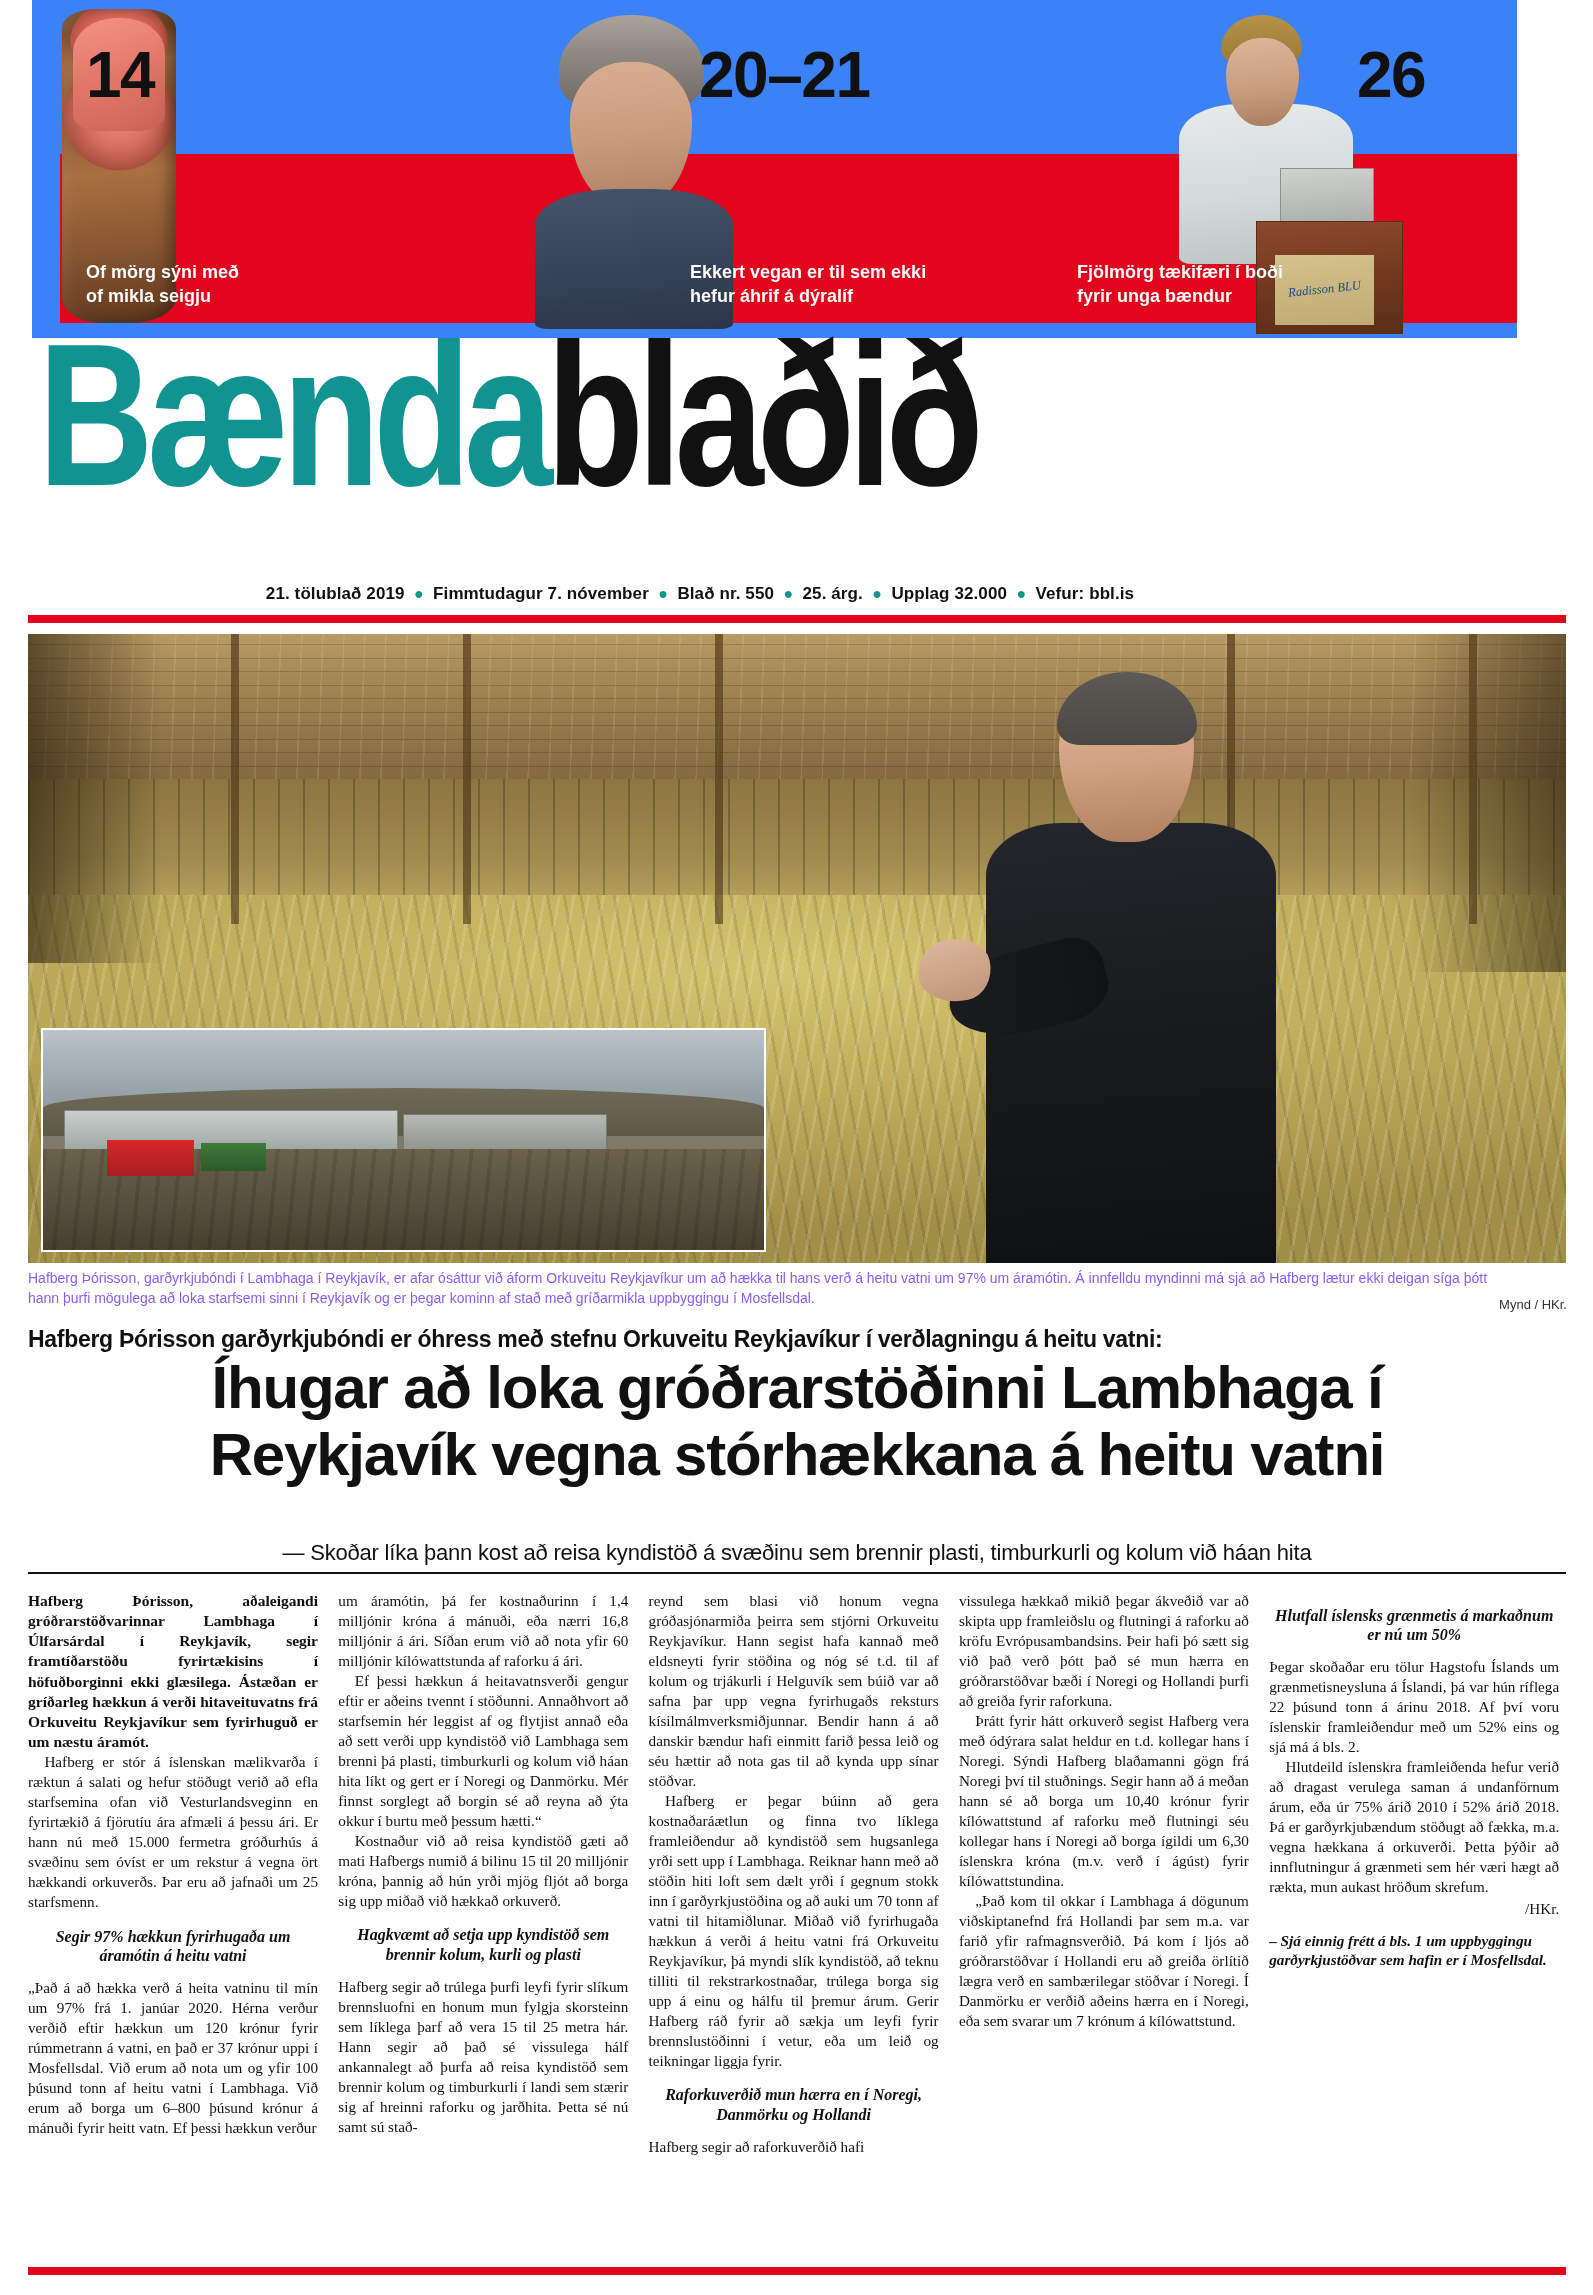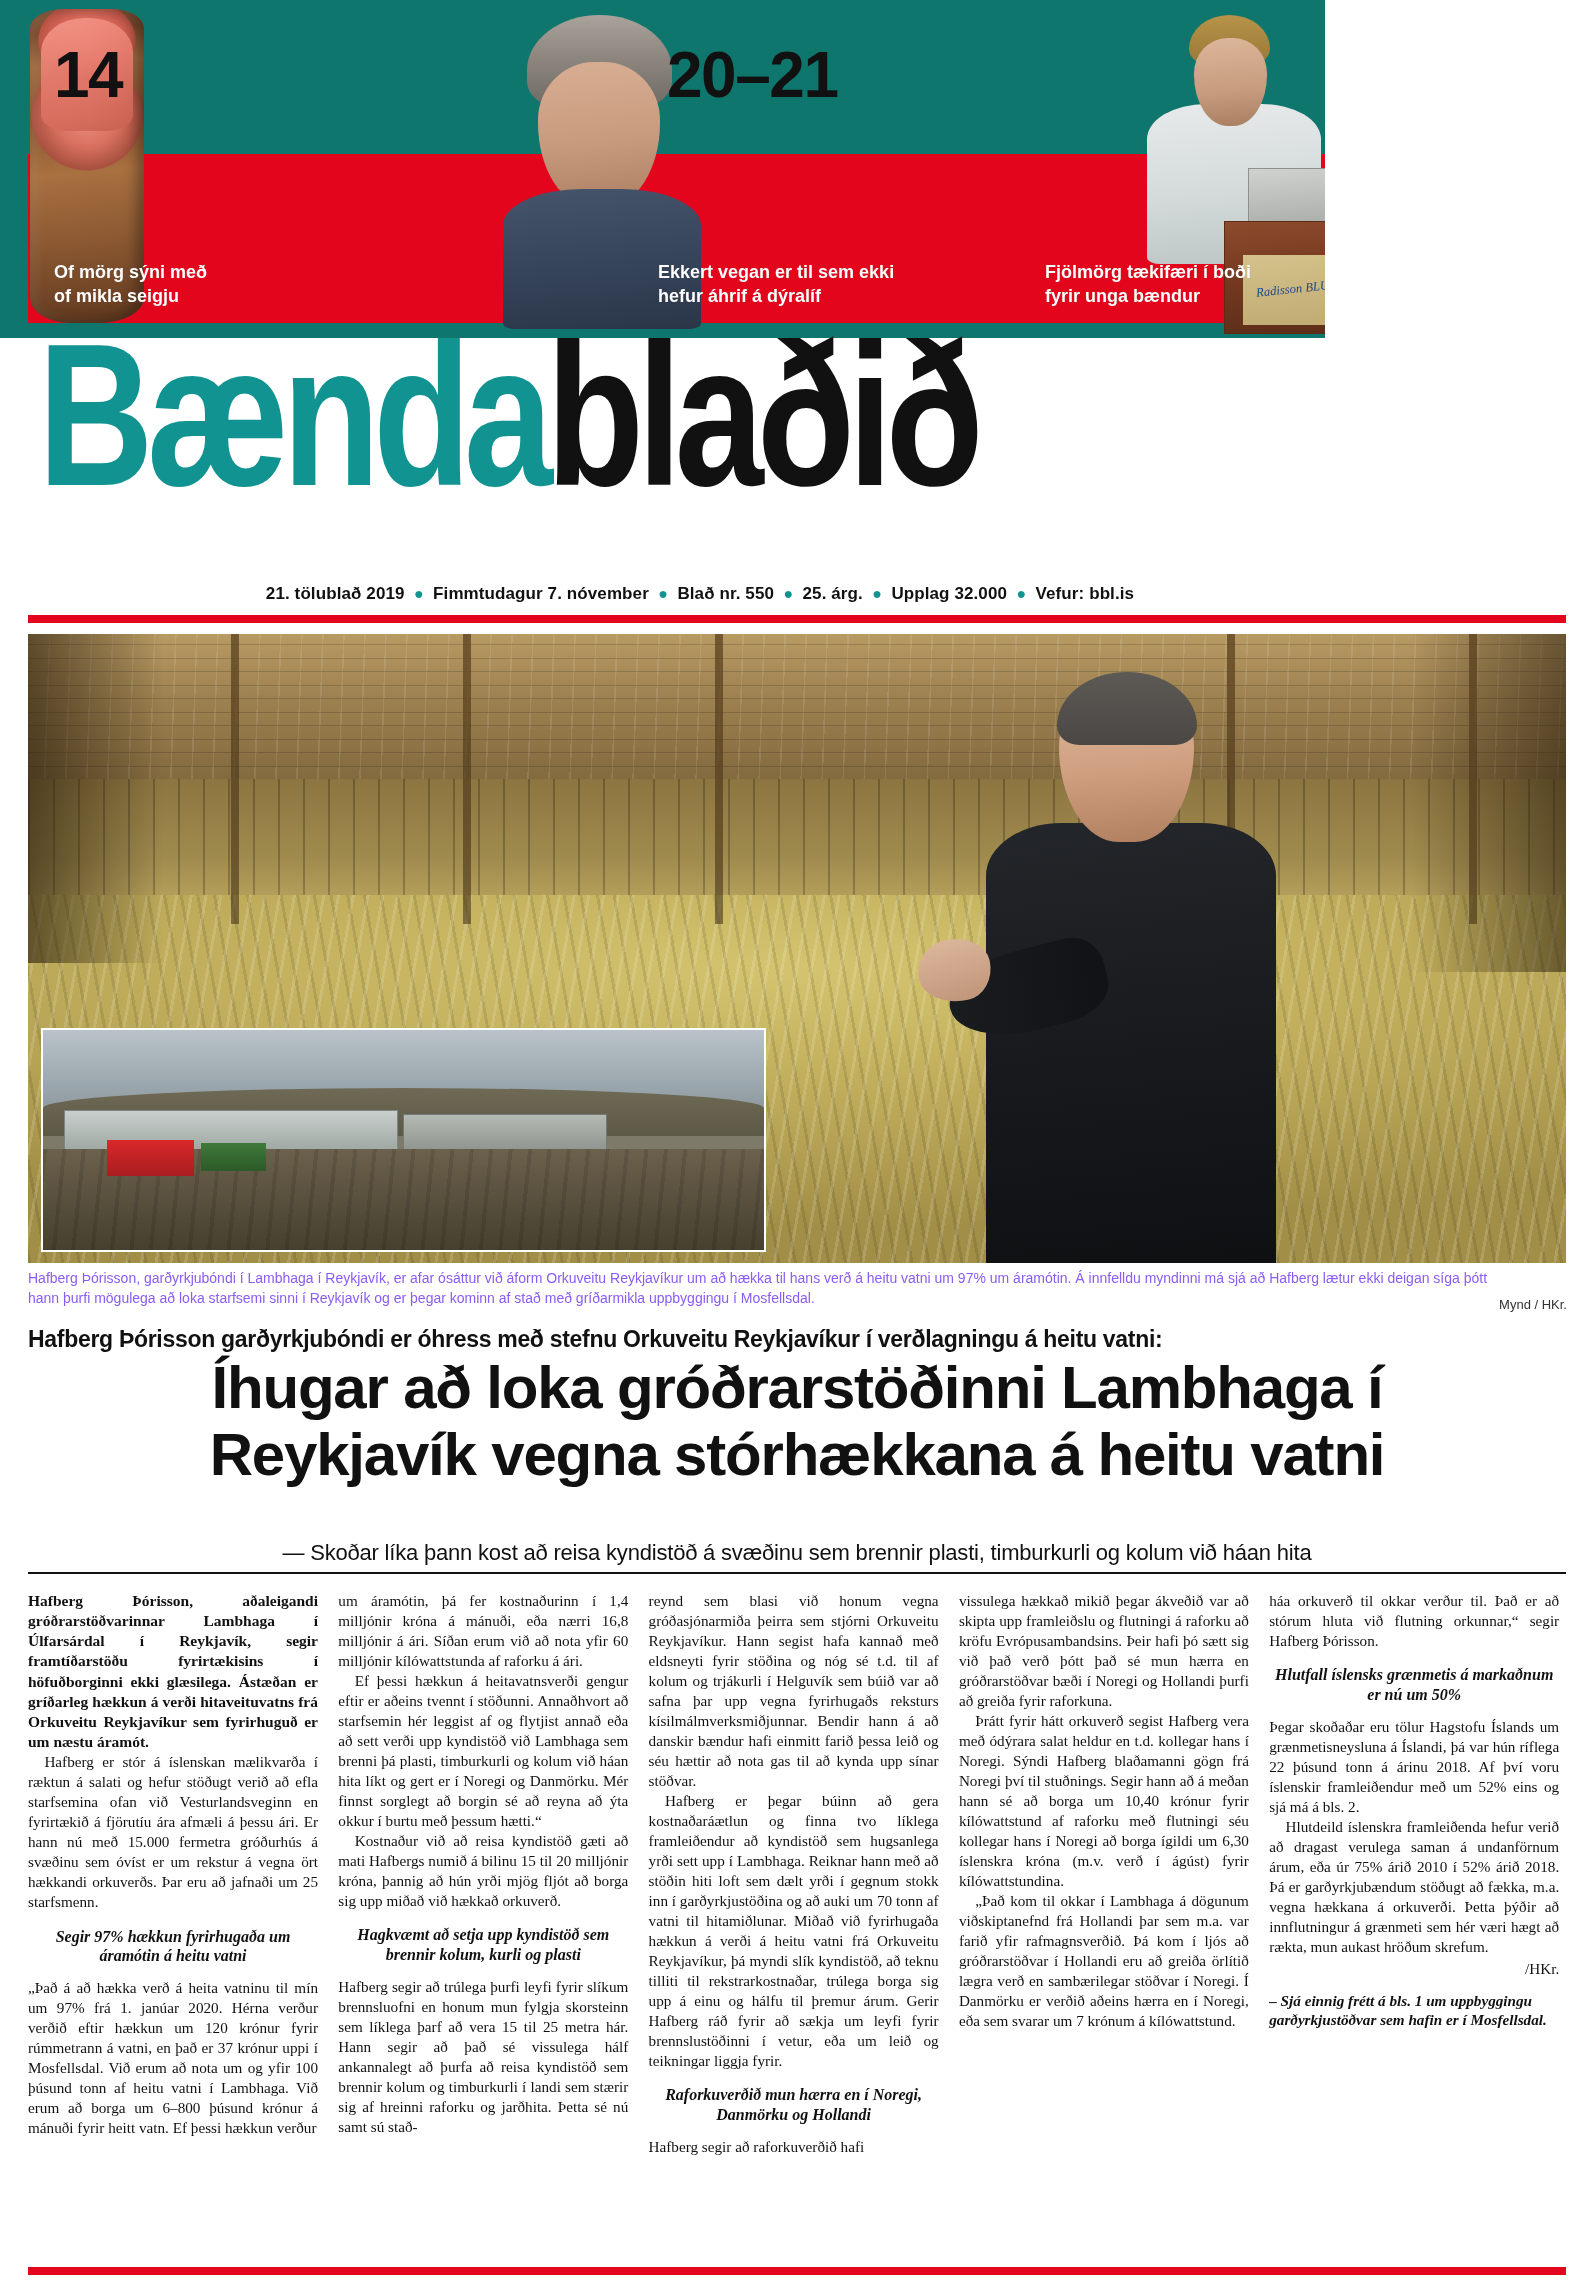--- a/index.html
+++ b/index.html
@@ -11,24 +11,25 @@
     width: 1593px;
     height: 2295px;
     font-family: "Liberation Serif", serif;
     position: relative;
     overflow: hidden;
   }
 
   
   .teaser-strip {
     position: relative;
-    width: 1325px;
+    width: 1485px;
     height: 338px;
-    background: #0f766e;
+    background: #3b82f6;
     overflow: hidden;
+    margin-left: 32px;
   }
   .teaser-redbar {
     position: absolute;
     left: 28px;
     top: 154px;
     width: 1538px;
     height: 169px;
     background: #e3051b;
   }
   .teaser-pagenum {
@@ -579,21 +580,20 @@
       <p>Hafberg er þegar búinn að gera kostnaðaráætlun og finna tvo líklega framleiðendur að kyndistöð sem hugsanlega yrði sett upp í Lambhaga. Reiknar hann með að stöðin hiti loft sem dælt yrði í gegnum stokk inn í garðyrkjustöðina og að auki um 70 tonn af vatni til hitamiðlunar. Miðað við fyrirhugaða hækkun á verði á heitu vatni frá Orkuveitu Reykjavíkur, þá myndi slík kyndistöð, að teknu tilliti til rekstrarkostnaðar, trúlega borga sig upp á einu og hálfu til þremur árum. Gerir Hafberg ráð fyrir að sækja um leyfi fyrir brennslustöðinni í vetur, eða um leið og teikningar liggja fyrir.</p>
       <h3 class="sub">Raforkuverðið mun hærra en í Noregi, Danmörku og Hollandi</h3>
       <p class="noindent">Hafberg segir að raforkuverðið hafi</p>
     </div>
   <div class="col">
       <p class="noindent">vissulega hækkað mikið þegar ákveðið var að skipta upp framleiðslu og flutningi á raforku að kröfu Evrópusambandsins. Þeir hafi þó sætt sig við það verð þótt það sé mun hærra en gróðrarstöðvar bæði í Noregi og Hollandi þurfi að greiða fyrir raforkuna.</p>
       <p>Þrátt fyrir hátt orkuverð segist Hafberg vera með ódýrara salat heldur en t.d. kollegar hans í Noregi. Sýndi Hafberg blaðamanni gögn frá Noregi því til stuðnings. Segir hann að á meðan hann sé að borga um 10,40 krónur fyrir kílówattstund af raforku með flutningi séu kollegar hans í Noregi að borga ígildi um 6,30 íslenskra króna (m.v. verð í ágúst) fyrir kílówattstundina.</p>
       <p>„Það kom til okkar í Lambhaga á dögunum viðskiptanefnd frá Hollandi þar sem m.a. var farið yfir rafmagnsverðið. Þá kom í ljós að gróðrarstöðvar í Hollandi eru að greiða örlítið lægra verð en sambærilegar stöðvar í Noregi. Í Danmörku er verðið aðeins hærra en í Noregi, eða sem svarar um 7 krónum á kílówattstund.</p>
     </div>
   <div class="col">
-      <p class="noindent">háa orkuverð til okkar verður til. Það er að stórum hluta við flutning orkunnar,“ segir Hafberg Þórisson.</p>
       <h3 class="sub">Hlutfall íslensks grænmetis á markaðnum er nú um 50%</h3>
       <p class="noindent">Þegar skoðaðar eru tölur Hagstofu Íslands um grænmetisneysluna á Íslandi, þá var hún ríflega 22 þúsund tonn á árinu 2018. Af því voru íslenskir framleiðendur með um 52% eins og sjá má á bls. 2.</p>
       <p>Hlutdeild íslenskra framleiðenda hefur verið að dragast verulega saman á undanförnum árum, eða úr 75% árið 2010 í 52% árið 2018. Þá er garðyrkjubændum stöðugt að fækka, m.a. vegna hækkana á orkuverði. Þetta þýðir að innflutningur á grænmeti sem hér væri hægt að rækta, mun aukast hröðum skrefum.</p>
       <p class="signoff">/HKr.</p>
       <p class="tail">– Sjá einnig frétt á bls. 1 um uppbyggingu garðyrkjustöðvar sem hafin er í Mosfellsdal.</p>
     </div>
 </div>
 
 <div class="bottom-rule"></div>
 

